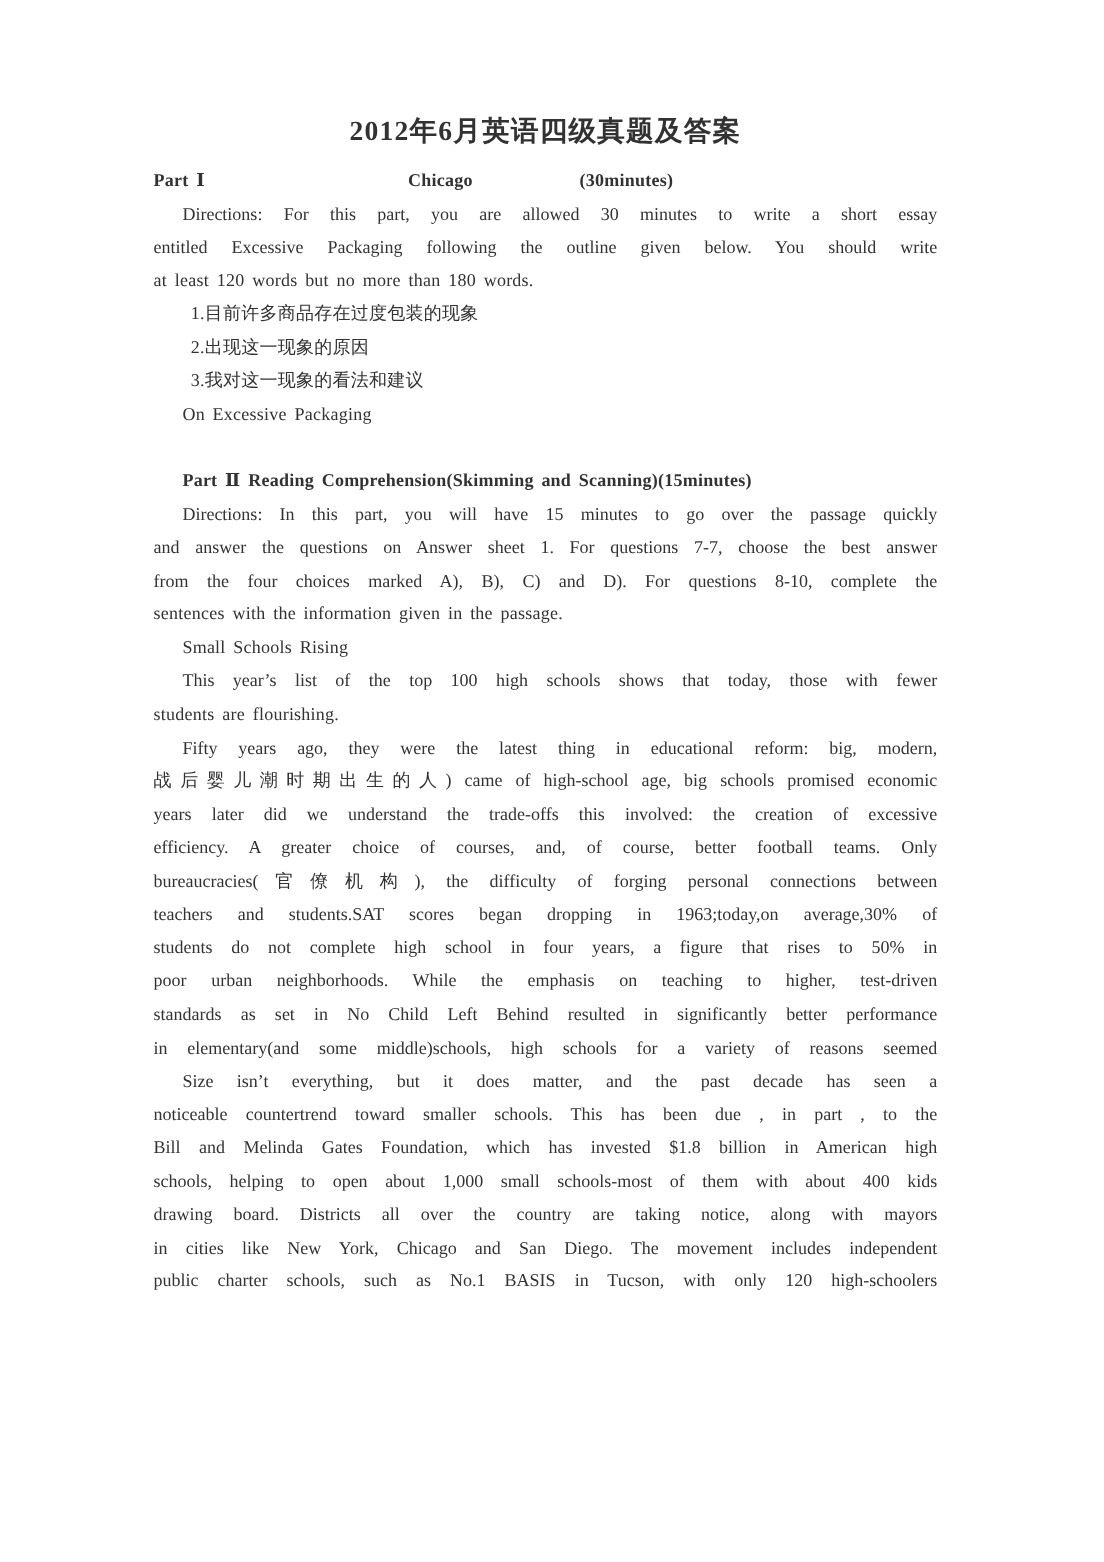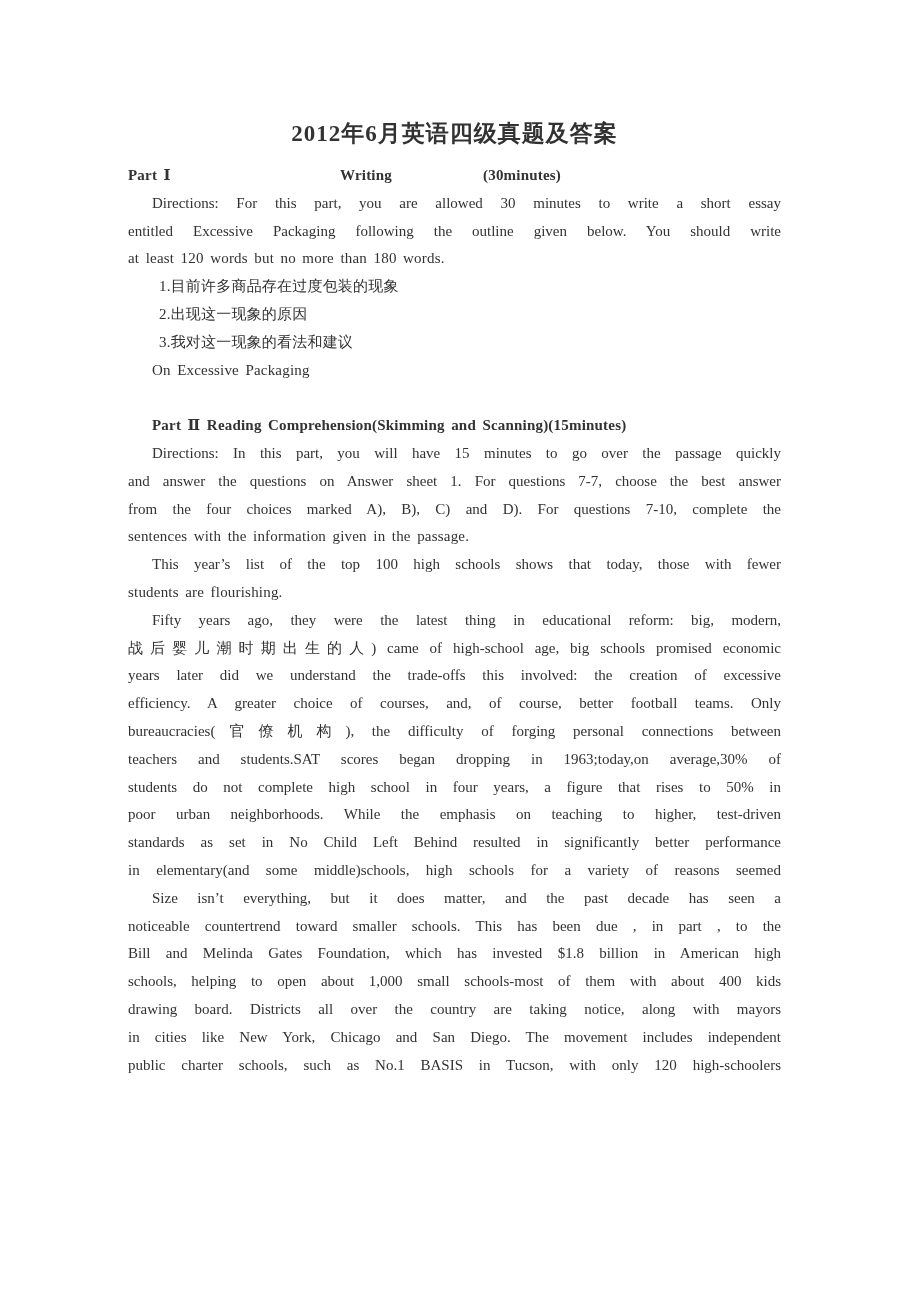--- a/index.html
+++ b/index.html
@@ -10,21 +10,21 @@
     position: relative;
     overflow: hidden;
     font-family: "Liberation Serif", "DejaVu Serif", serif;
     color: #323232;
   }
   .page {
     position: absolute;
     left: 128px;
     top: 0;
     width: 653px;
-    padding-top: 118px;
+    padding-top: 94px;
   }
   .doc-title {
     font-size: 23px;
     font-weight: bold;
     text-align: center;
     line-height: 32px;
     height: 32px;
     letter-spacing: 1px;
     margin-bottom: 12px;
   }
@@ -46,38 +46,39 @@
   .ph-dur  { position: absolute; left: 355px; }
 </style>
 </head>
 <body>
 
 <div class="page">
   <h1 class="doc-title">2012年6月英语四级真题及答案</h1>
 
   <div class="line part-heading">
     <span class="ph-part">Part Ⅰ</span>
-    <span class="ph-name">Writing</span>
+    <span class="ph-name">Chicago</span>
     <span class="ph-dur">(30minutes)</span>
   </div>
 
   <div id="doc-body">
       <div class="line indent justify">Directions: For this part, you are allowed 30 minutes to write a short essay</div>
       <div class="line justify">entitled Excessive Packaging following the outline given below. You should write</div>
       <div class="line">at least 120 words but no more than 180 words.</div>
       <div class="line list-indent">1.目前许多商品存在过度包装的现象</div>
       <div class="line list-indent">2.出现这一现象的原因</div>
       <div class="line list-indent">3.我对这一现象的看法和建议</div>
       <div class="line indent">On Excessive Packaging</div>
       <div class="line"></div>
       <div class="line bold heading">Part Ⅱ Reading Comprehension(Skimming and Scanning)(15minutes)</div>
       <div class="line indent justify">Directions: In this part, you will have 15 minutes to go over the passage quickly</div>
       <div class="line justify">and answer the questions on Answer sheet 1. For questions 7-7, choose the best answer</div>
-      <div class="line justify">from the four choices marked A), B), C) and D). For questions 7-10, complete the</div>
+      <div class="line justify">from the four choices marked A), B), C) and D). For questions 8-10, complete the</div>
       <div class="line">sentences with the information given in the passage.</div>
+      <div class="line indent">Small Schools Rising</div>
       <div class="line indent justify">This year’s list of the top 100 high schools shows that today, those with fewer</div>
       <div class="line">students are flourishing.</div>
       <div class="line indent justify">Fifty years ago, they were the latest thing in educational reform: big, modern,</div>
       <div class="line justify">战后婴儿潮时期出生的人) came of high-school age, big schools promised economic</div>
       <div class="line justify">years later did we understand the trade-offs this involved: the creation of excessive</div>
       <div class="line justify">efficiency. A greater choice of courses, and, of course, better football teams. Only</div>
       <div class="line justify">bureaucracies(官僚机构), the difficulty of forging personal connections between</div>
       <div class="line justify">teachers and students.SAT scores began dropping in 1963;today,on average,30% of</div>
       <div class="line justify">students do not complete high school in four years, a figure that rises to 50% in</div>
       <div class="line justify">poor urban neighborhoods. While the emphasis on teaching to higher, test-driven</div>

